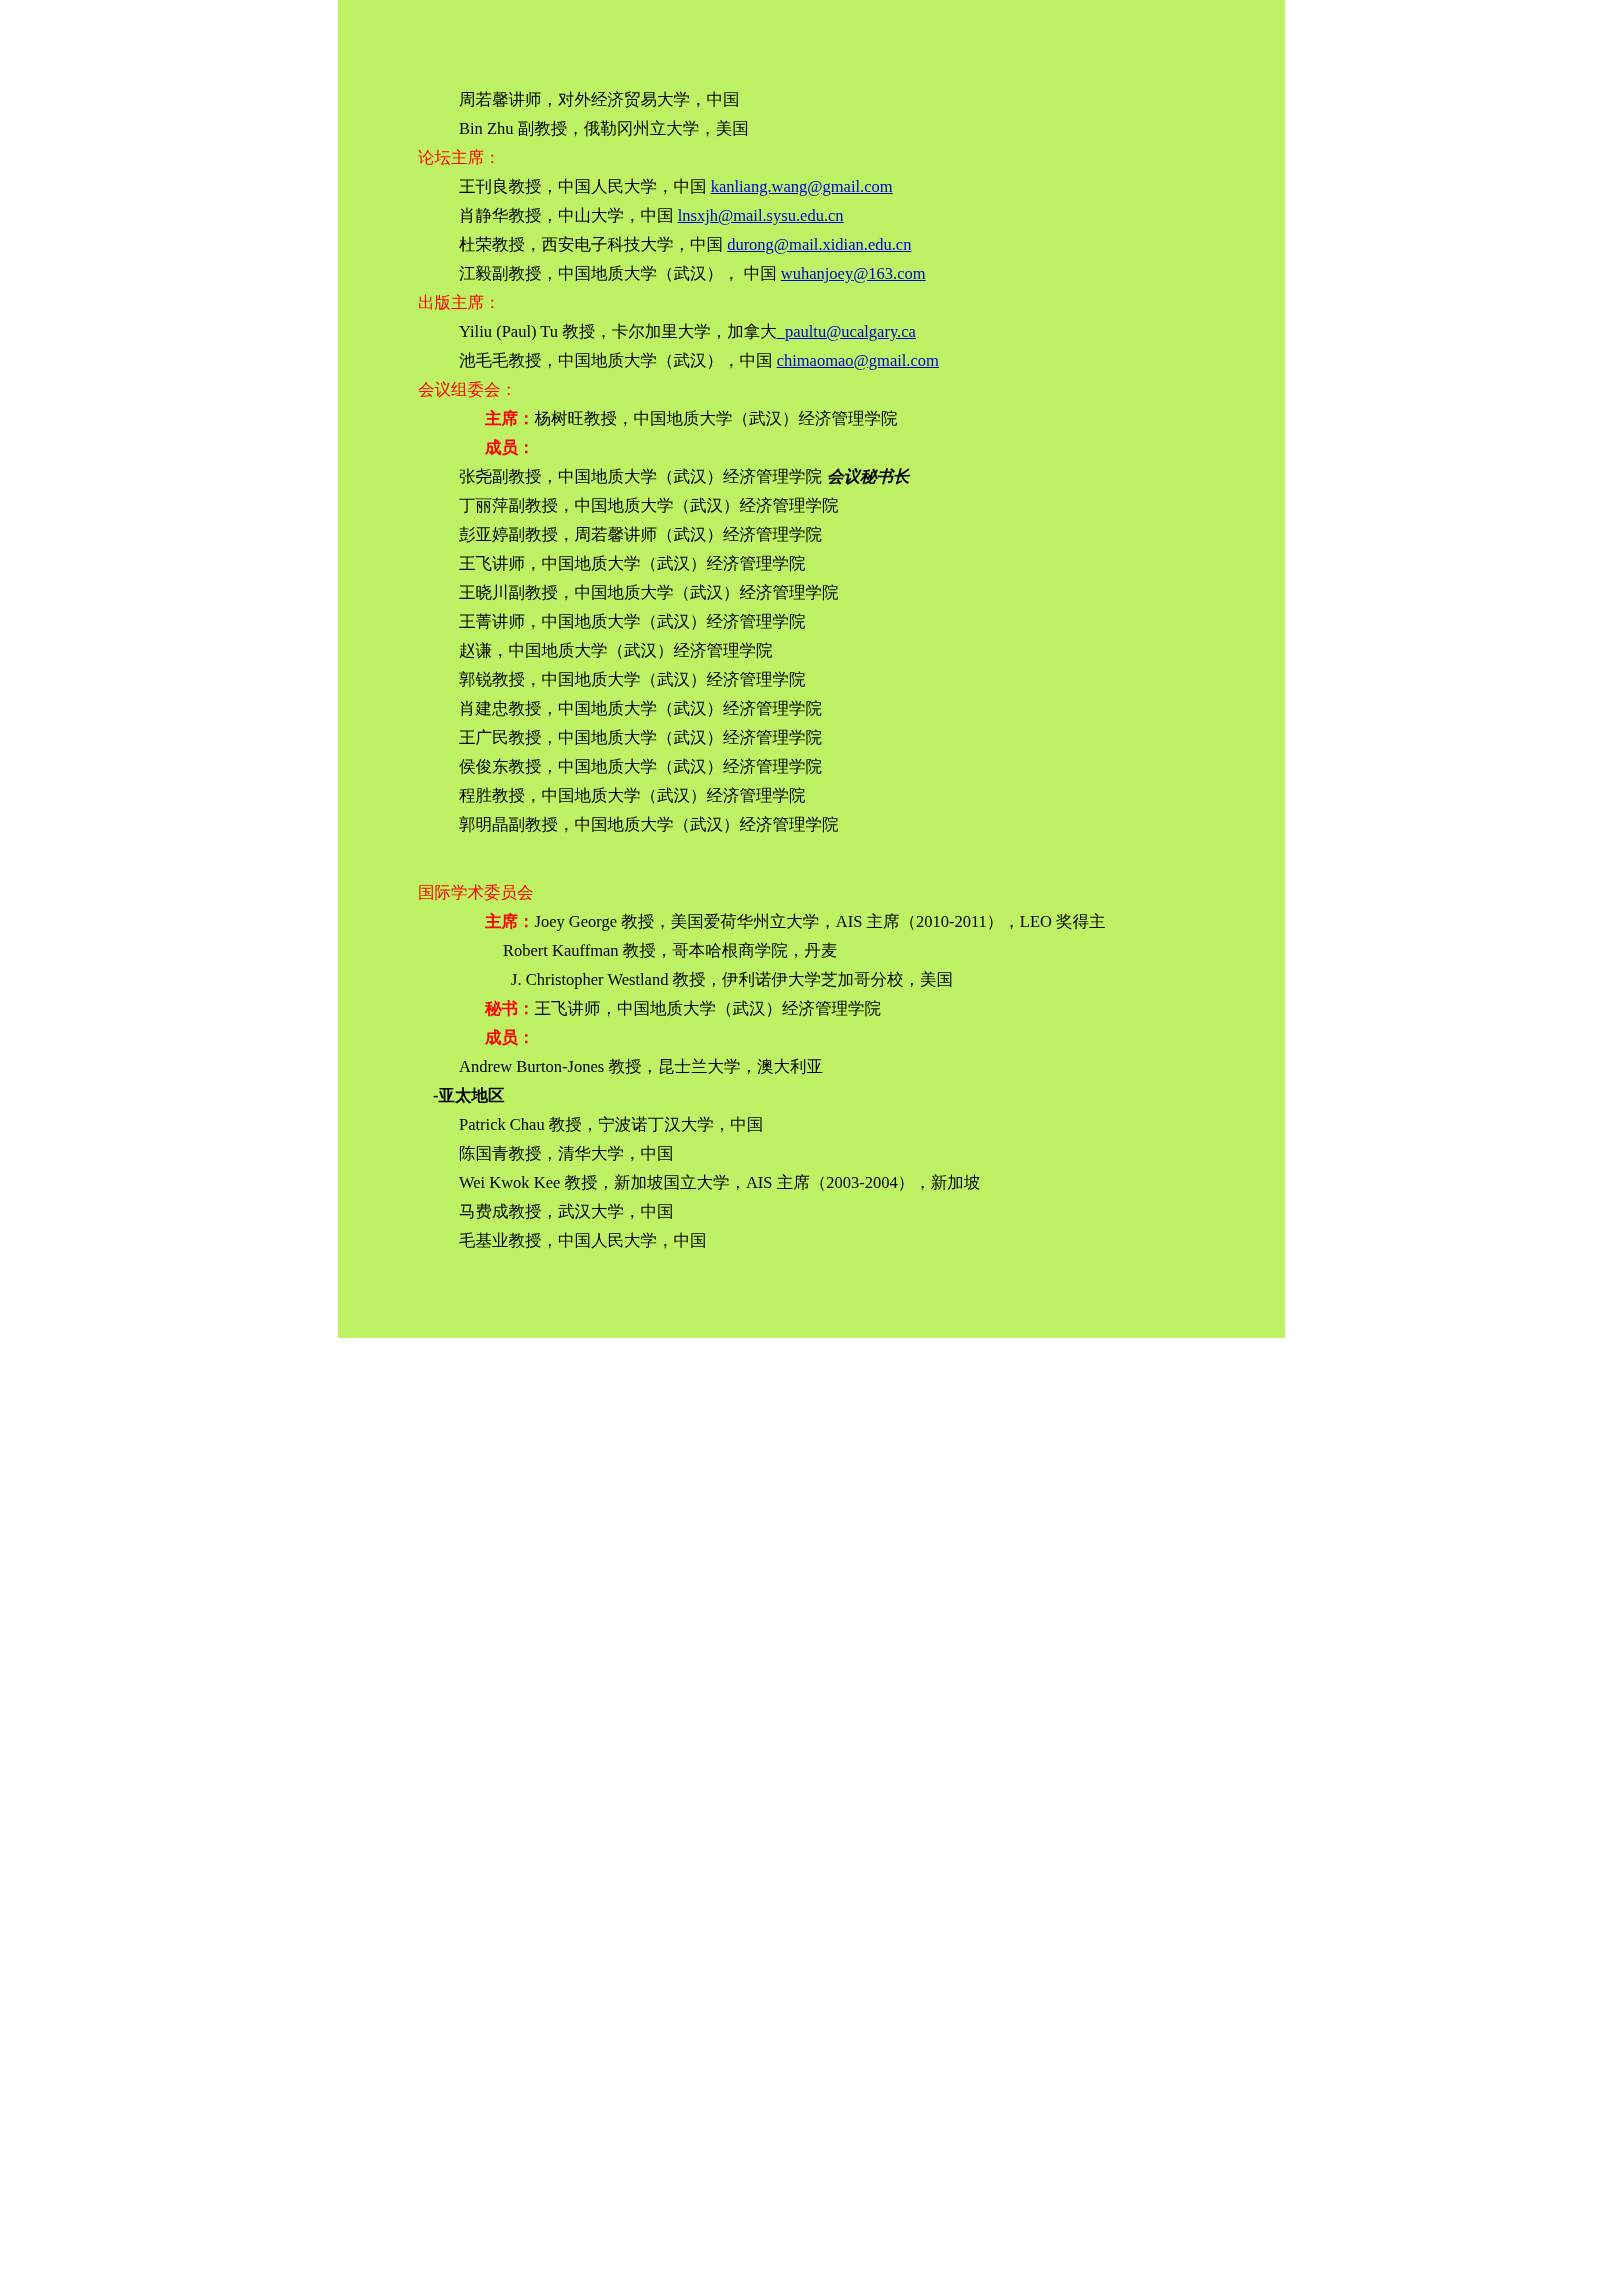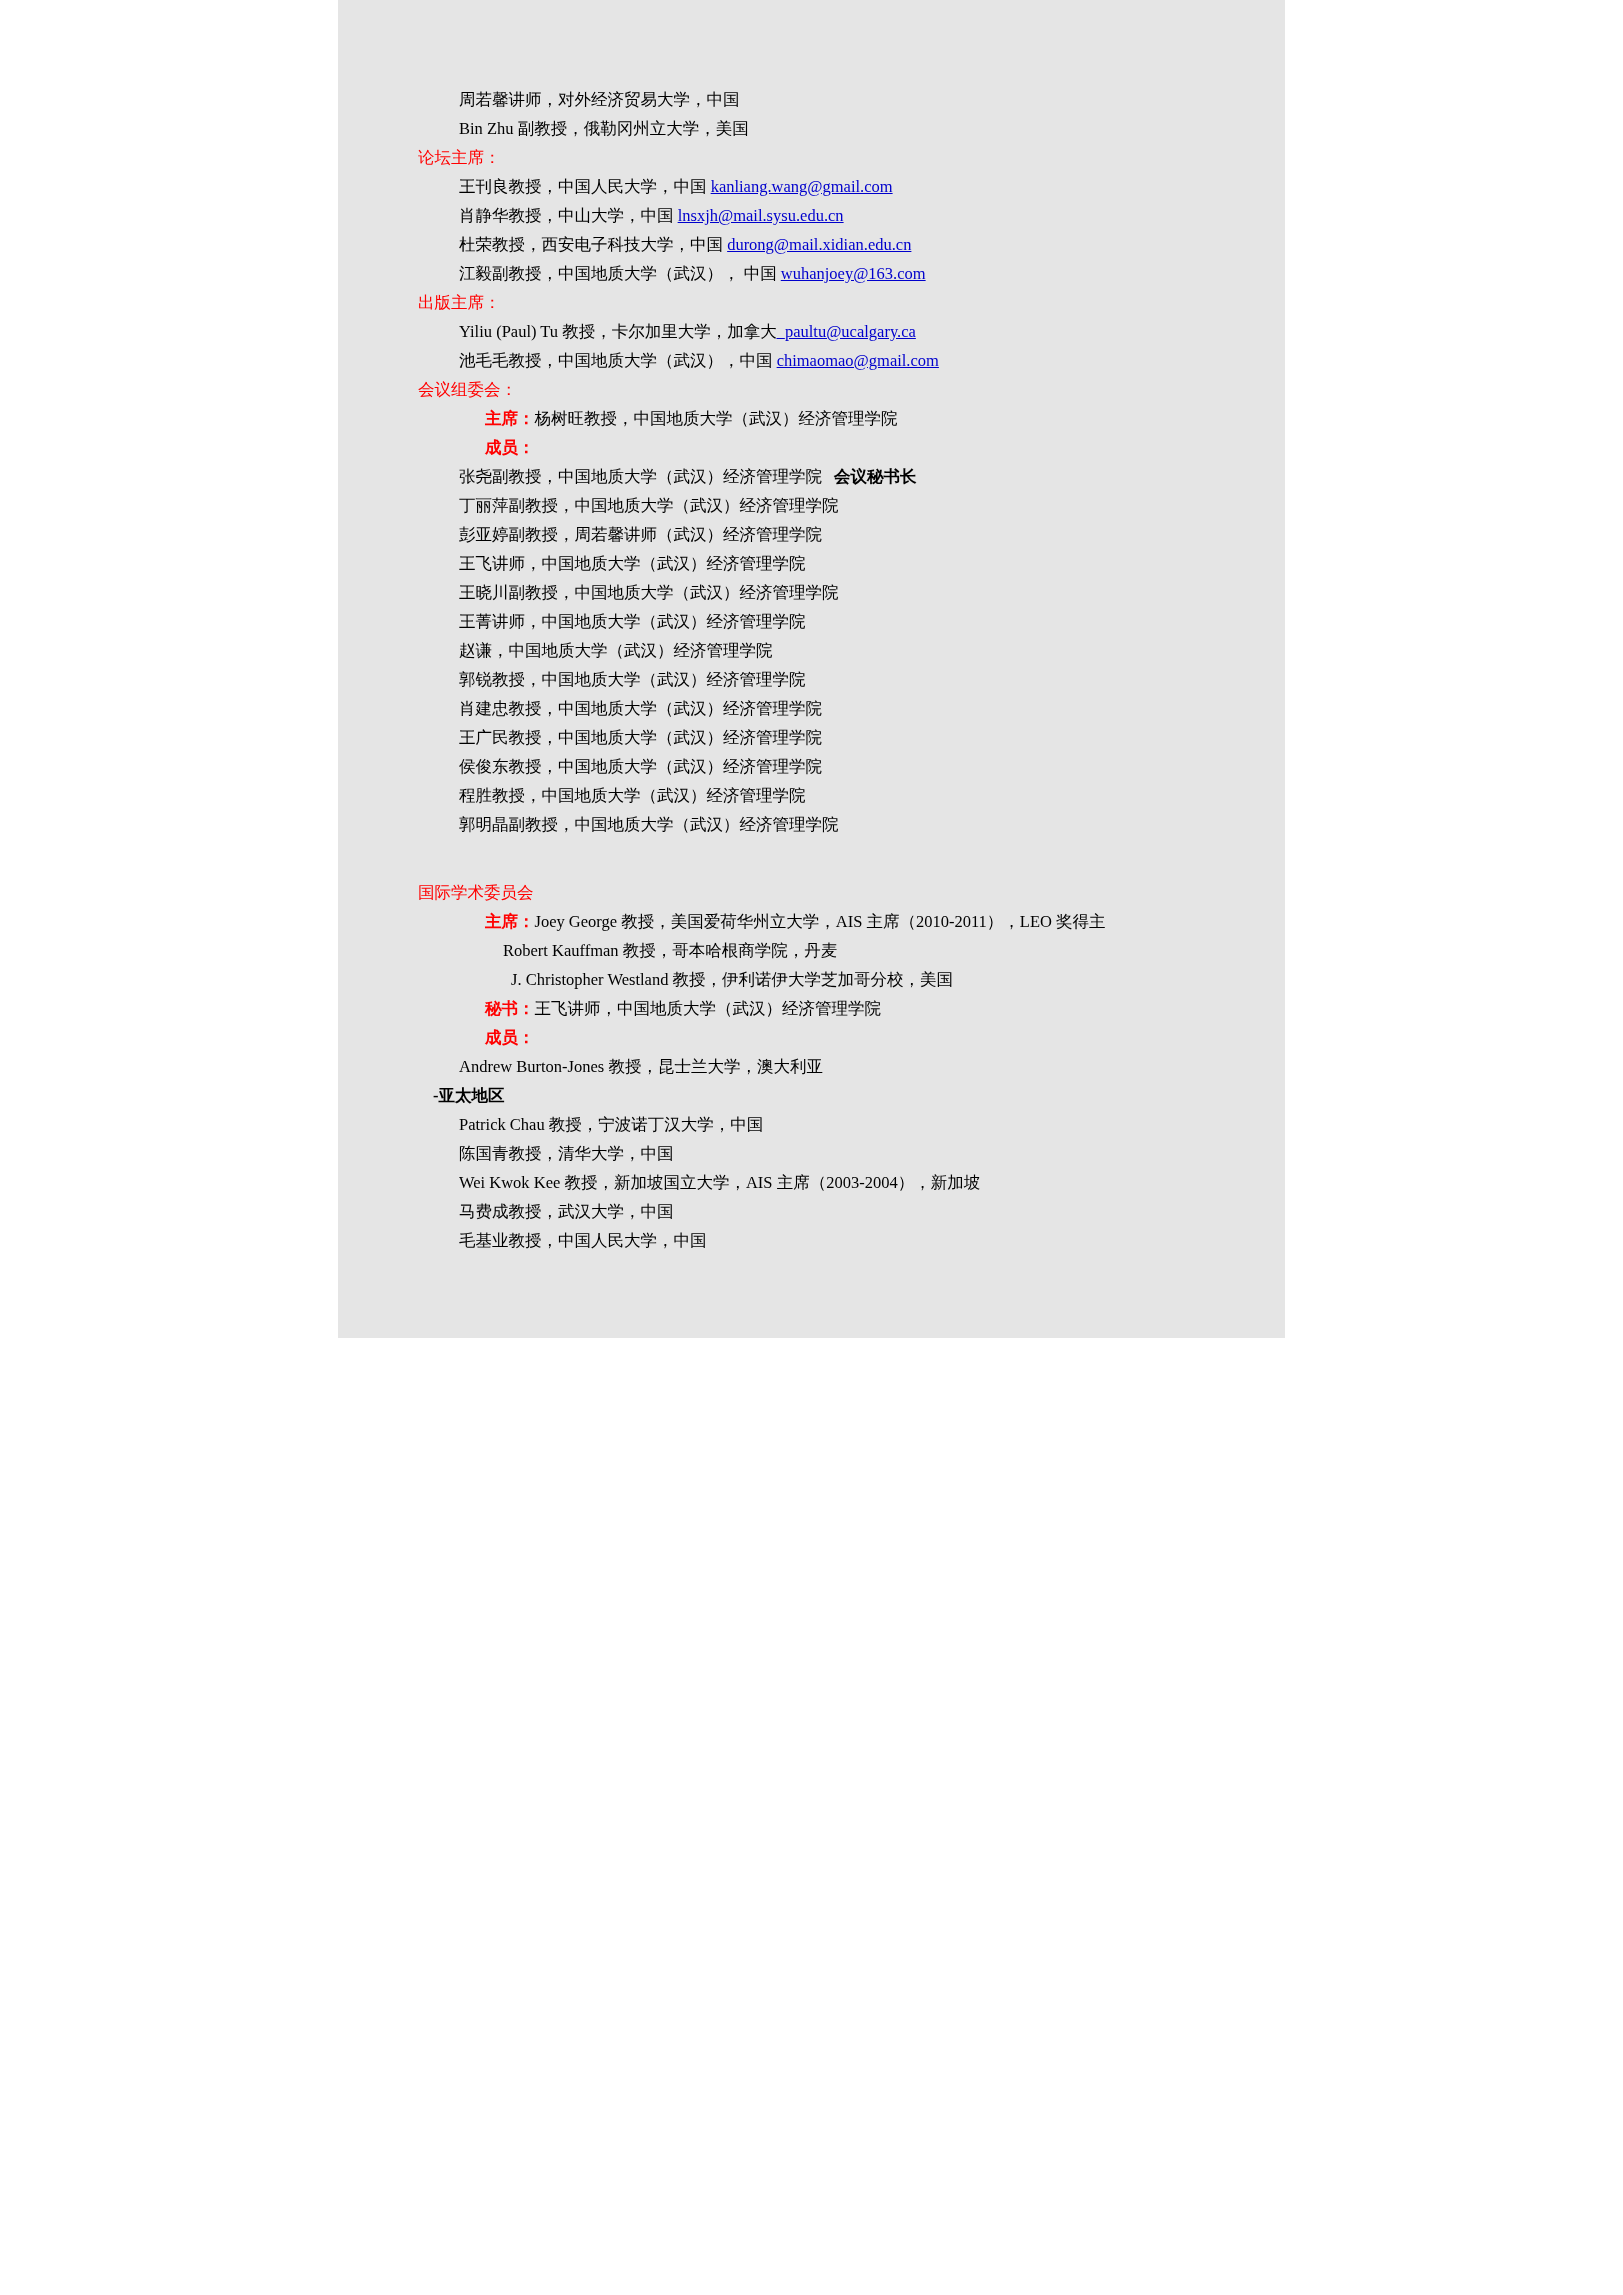--- a/index.html
+++ b/index.html
@@ -8,21 +8,21 @@
     background: #ffffff;
   }
   body {
     font-family: "Liberation Serif", serif;
     color: #000000;
   }
   .page {
     width: 947px;
     min-height: 1338px;
     margin: 0 auto;
-    background: #e5e5e5;
+    background: #bef264;
     position: relative;
     padding: 85px 80px 51px 80px;
     box-sizing: border-box;
   }
   .line {
     font-size: 16.5px;
     line-height: 29px;
     white-space: nowrap;
   }
   .indent1 { padding-left: 41px; }
@@ -64,21 +64,21 @@
   <div class="line indent1"><span>江毅副教授，中国地质大学（武汉）， 中国 </span><span class="link">wuhanjoey@163.com</span></div>
 
   <div class="heading-red">出版主席：</div>
   <div class="line indent1"><span>Yiliu (Paul) Tu 教授，卡尔加里大学，加拿大</span><span class="link">_paultu@ucalgary.ca</span></div>
   <div class="line indent1"><span>池毛毛教授，中国地质大学（武汉），中国 </span><span class="link">chimaomao@gmail.com</span></div>
 
   <div class="heading-red">会议组委会：</div>
   <div class="line indent1"><span class="label-red">主席：</span><span>杨树旺教授，中国地质大学（武汉）经济管理学院</span></div>
   <div class="line indent1"><span class="label-red">成员：</span></div>
 
-  <div class="line indent1"><span>张尧副教授，中国地质大学（武汉）经济管理学院</span><span class="bold-black" style="margin-left:12px;">会议秘书长</span></div>
+  <div class="line indent1"><span>张尧副教授，中国地质大学（武汉）经济管理学院</span><span class="bold-black" style="margin-left:5px;font-style:italic;">会议秘书长</span></div>
   <div class="line indent1">丁丽萍副教授，中国地质大学（武汉）经济管理学院</div>
   <div class="line indent1">彭亚婷副教授，周若馨讲师（武汉）经济管理学院</div>
   <div class="line indent1">王飞讲师，中国地质大学（武汉）经济管理学院</div>
   <div class="line indent1">王晓川副教授，中国地质大学（武汉）经济管理学院</div>
   <div class="line indent1">王菁讲师，中国地质大学（武汉）经济管理学院</div>
   <div class="line indent1">赵谦，中国地质大学（武汉）经济管理学院</div>
   <div class="line indent1">郭锐教授，中国地质大学（武汉）经济管理学院</div>
   <div class="line indent1">肖建忠教授，中国地质大学（武汉）经济管理学院</div>
   <div class="line indent1">王广民教授，中国地质大学（武汉）经济管理学院</div>
   <div class="line indent1">侯俊东教授，中国地质大学（武汉）经济管理学院</div>

